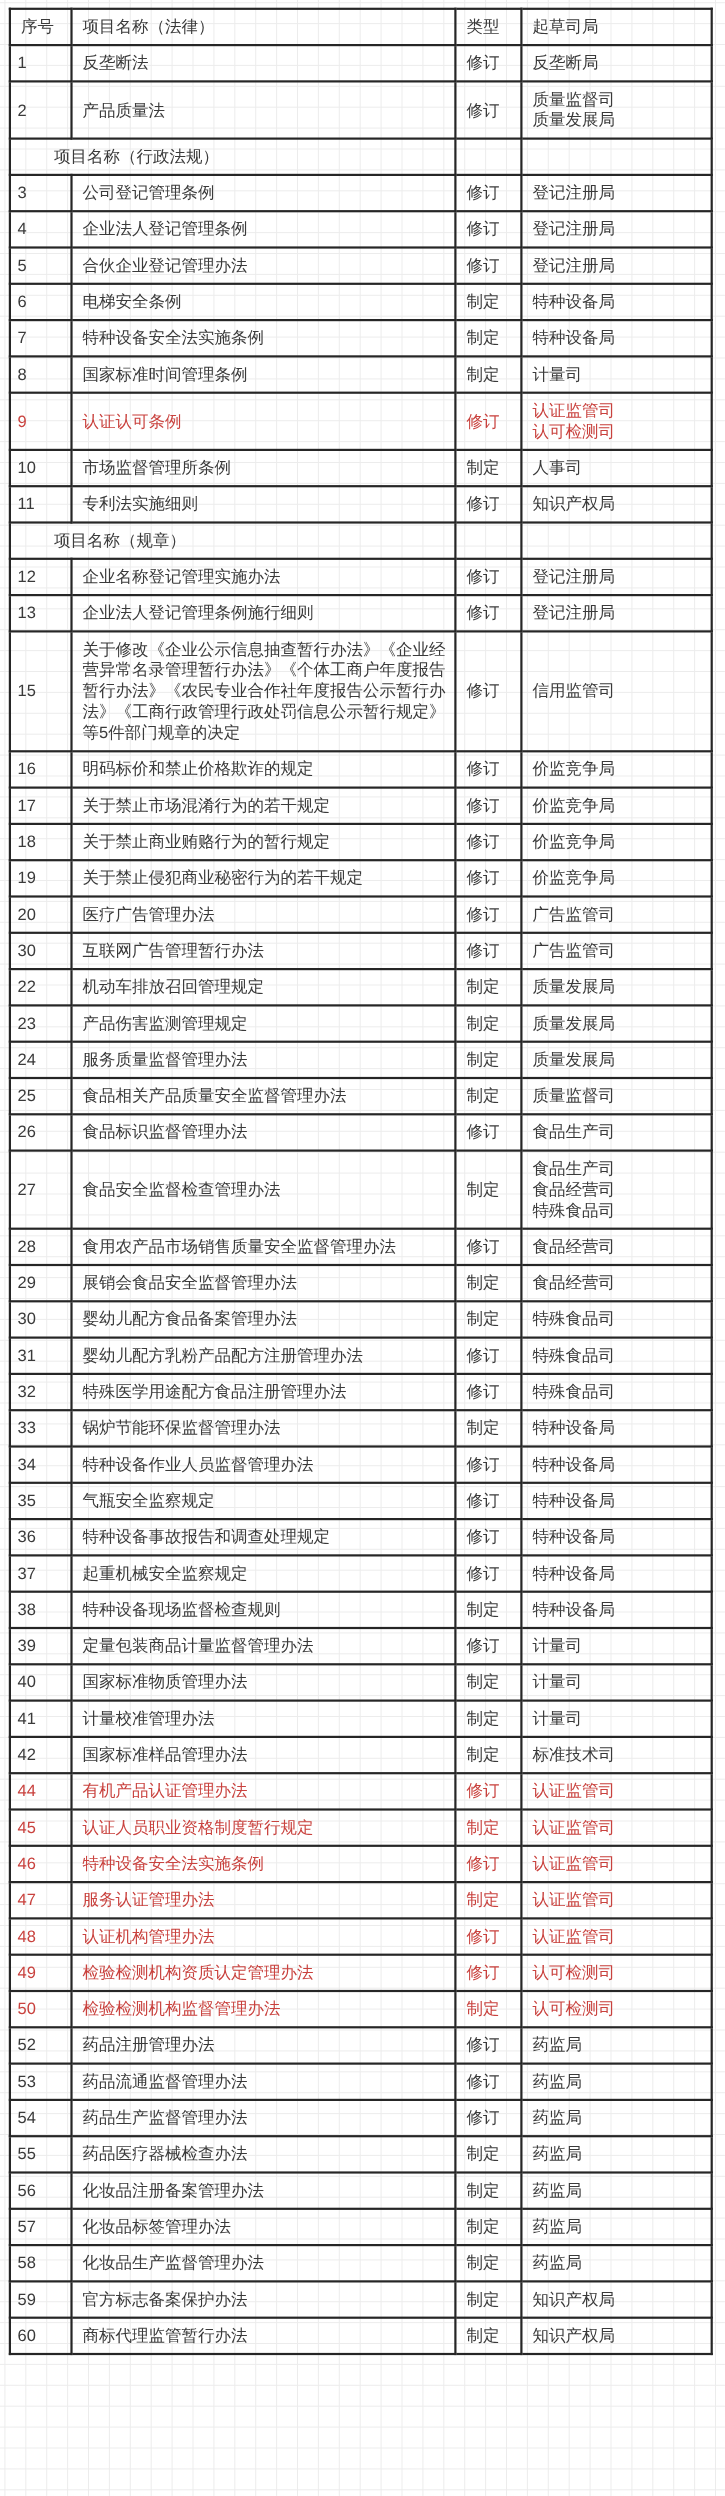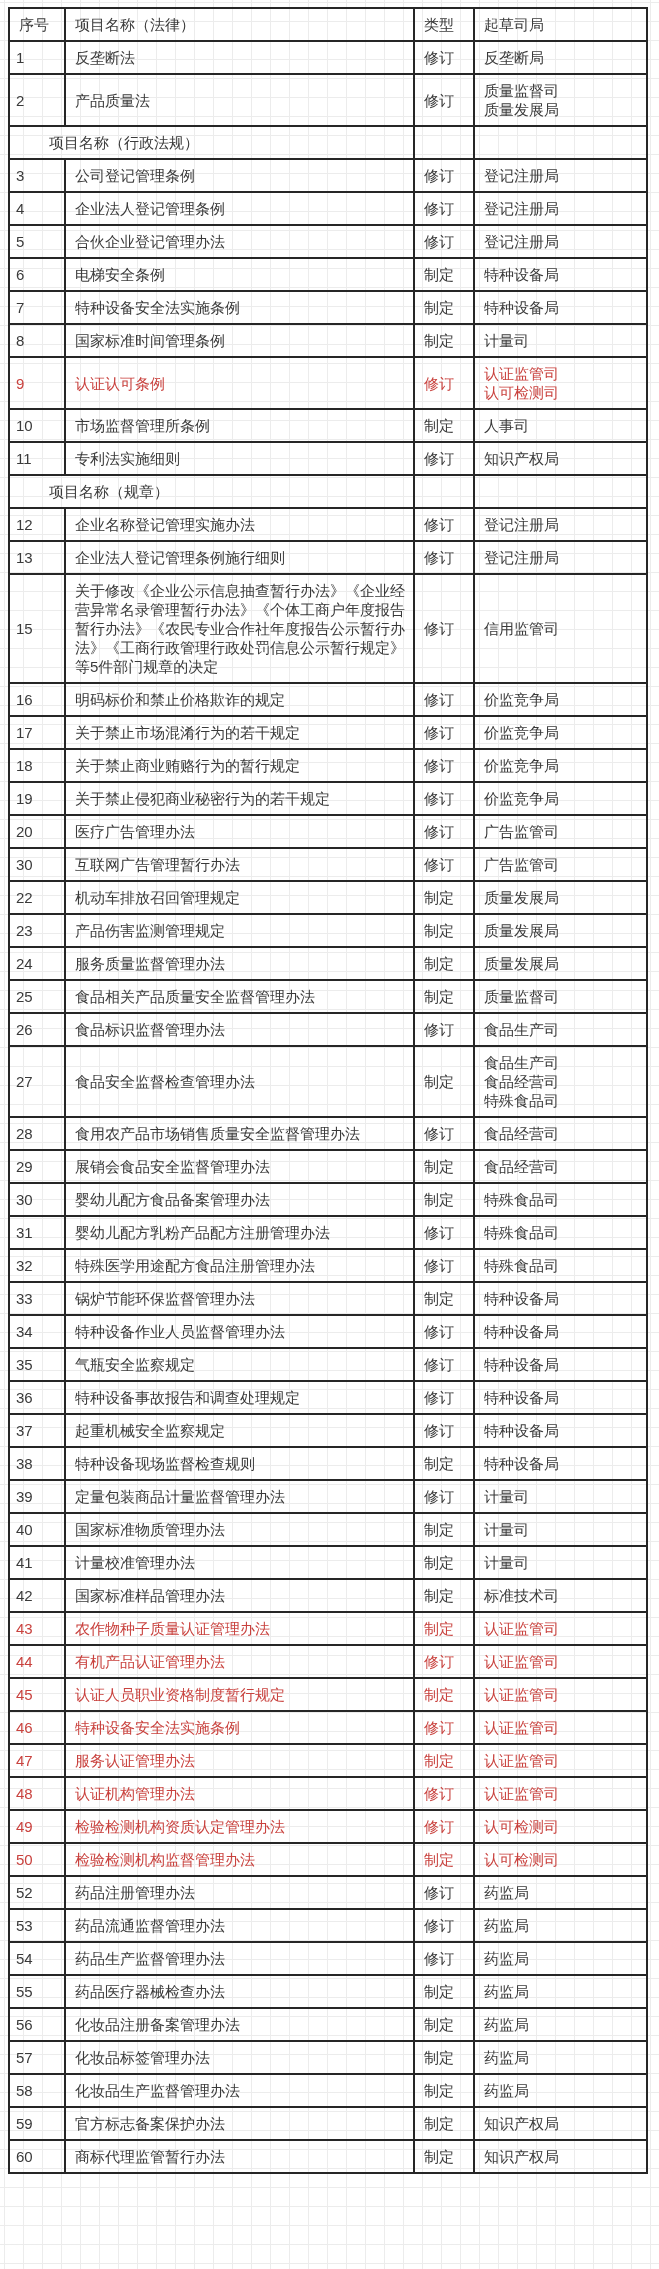--- a/index.html
+++ b/index.html
@@ -322,26 +322,20 @@
         <td class="type-cell">制定</td>
         <td class="dept-cell">计量司</td>
       </tr>
       <tr>
         <td class="no-cell">42</td>
         <td class="name-cell">国家标准样品管理办法</td>
         <td class="type-cell">制定</td>
         <td class="dept-cell">标准技术司</td>
       </tr>
       <tr class="red">
-        <td class="no-cell">43</td>
-        <td class="name-cell">农作物种子质量认证管理办法</td>
-        <td class="type-cell">制定</td>
-        <td class="dept-cell">认证监管司</td>
-      </tr>
-      <tr class="red">
         <td class="no-cell">44</td>
         <td class="name-cell">有机产品认证管理办法</td>
         <td class="type-cell">修订</td>
         <td class="dept-cell">认证监管司</td>
       </tr>
       <tr class="red">
         <td class="no-cell">45</td>
         <td class="name-cell">认证人员职业资格制度暂行规定</td>
         <td class="type-cell">制定</td>
         <td class="dept-cell">认证监管司</td>

